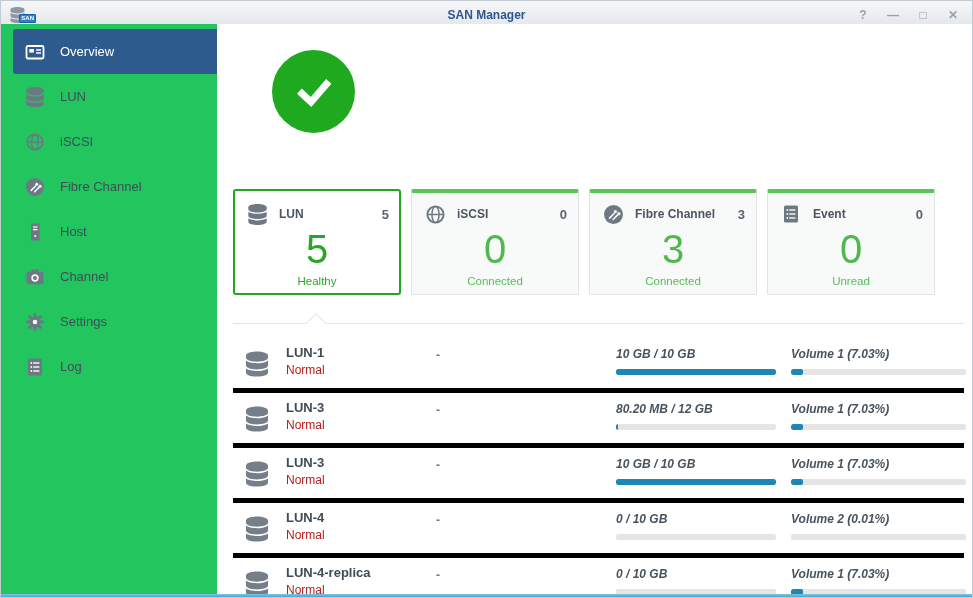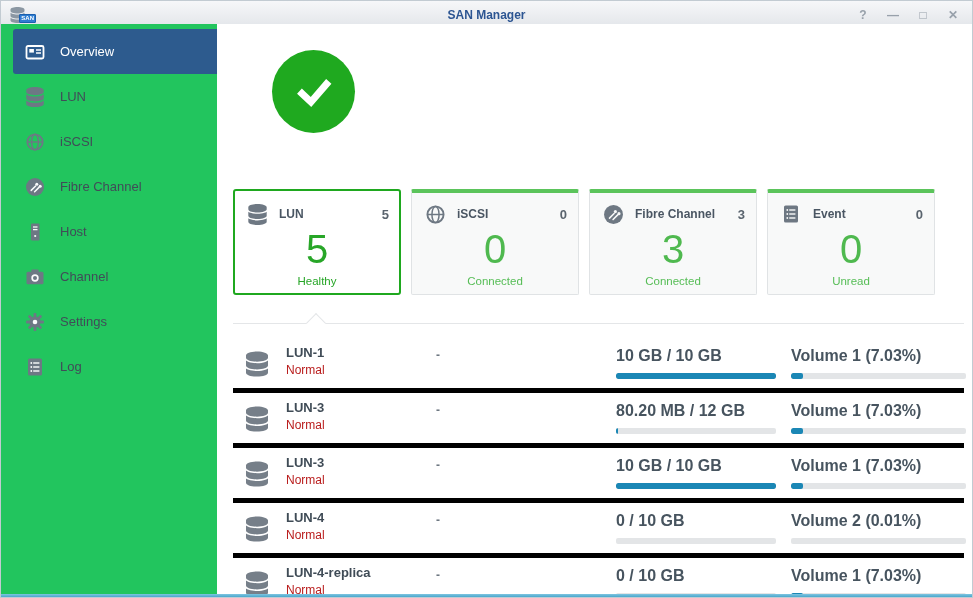--- a/index.html
+++ b/index.html
@@ -77,21 +77,21 @@
   
   .lun-table { margin:14px 8px 0 16px; }
   .lrow { position:relative; height:55px; border-bottom:5px solid #000000; }
   .cell-icon { position:absolute; left:13px; top:13px; color:#767f89; }
   .cell-name { position:absolute; left:53px; top:7px; }
   .row-name { font-size:13px; font-weight:bold; color:#3f4b56; }
   .row-status { font-size:12px; color:#b91c1c; margin-top:3px; }
   .cell-dash { position:absolute; left:203px; top:10px; font-size:12px; font-weight:bold; color:#6e7882; }
   .cell-size { position:absolute; left:383px; top:9px; width:160px; }
   .cell-volume { position:absolute; left:558px; top:9px; width:175px; }
-  .meter-label { font-size:16px; font-weight:bold; color:#47545f; white-space:nowrap; }
+  .meter-label { font-size:12px; font-weight:bold; color:#47545f; white-space:nowrap;font-style:italic; }
   .meter { margin-top:8px; height:6px; background:#e3e5e7; border-radius:2px; overflow:hidden; }
   .meter-fill { height:100%; width:0; background:#1b87b5; border-radius:2px; }
   
   .bottom-edge { position:absolute; left:0; right:0; bottom:0; height:3px; background:linear-gradient(#7ec5e0,#4aa7cd); }
 </style>
 </head>
 <body>
 
 <div class="window">
 

